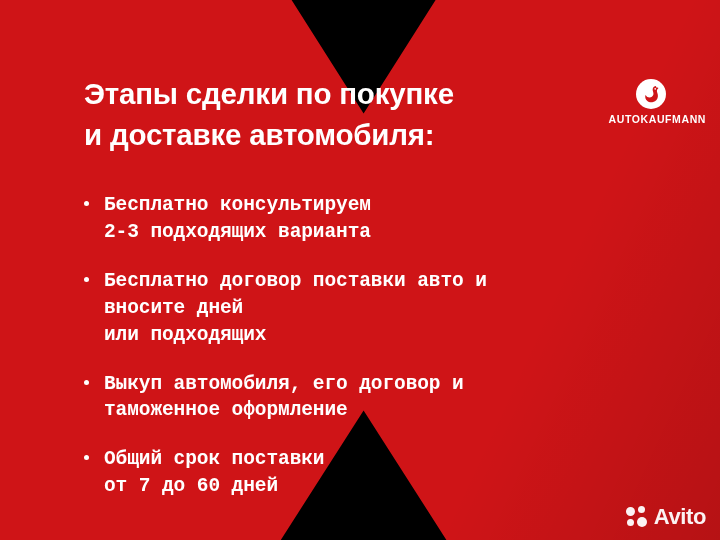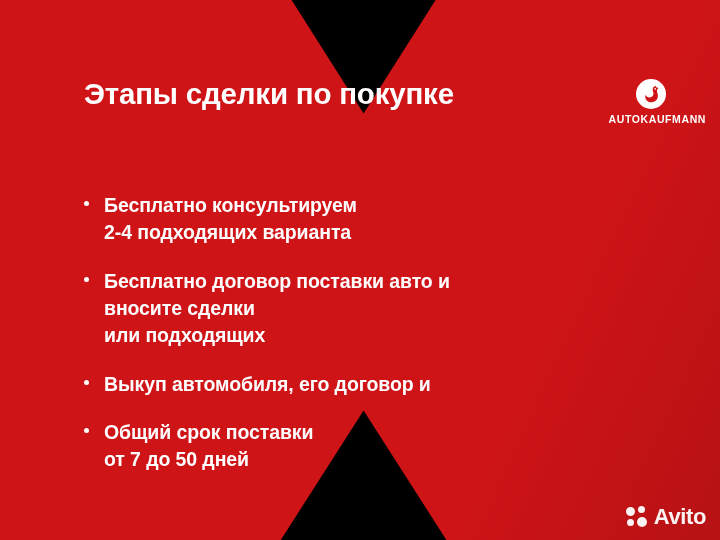--- a/index.html
+++ b/index.html
@@ -96,21 +96,21 @@
   .bullet:last-child { margin-bottom: 4px; }
   .bullet .dot {
     position: absolute;
     left: 0;
     top: 9px;
     width: 5px;
     height: 5px;
     border-radius: 50%;
     background: #ffffff;
   }
-  .bullet .ln { display: block; white-space: nowrap; }
+  .bullet .ln { display: block; white-space: nowrap; font-family: Liberation Mono, monospace; }
 
   
   .brand {
     position: absolute;
     left: 596px;
     top: 78px;
     width: 110px;
     text-align: right;
     color: #ffffff;
   }
@@ -167,46 +167,48 @@
 
   <div class="bg-black"></div>
   <div class="bg-red"></div>
 
   <div class="sheen"></div>
 
   <div class="content">
 
     <div class="headline">
       <span class="line">Этапы сделки по покупке</span>
+      <span class="line">и доставке автомобиля:</span>
     </div>
 
     <div class="bullets">
 
       <div class="bullet">
         <span class="dot"></span>
         <span class="ln">Бесплатно консультируем</span>
-        <span class="ln">2-4 подходящих варианта</span>
+        <span class="ln">2-3 подходящих варианта</span>
       </div>
 
       <div class="bullet">
         <span class="dot"></span>
         <span class="ln">Бесплатно договор поставки авто и</span>
-        <span class="ln">вносите сделки</span>
+        <span class="ln">вносите дней</span>
         <span class="ln">или подходящих</span>
       </div>
 
       <div class="bullet">
         <span class="dot"></span>
         <span class="ln">Выкуп автомобиля, его договор и</span>
+        <span class="ln">таможенное оформление</span>
       </div>
 
       <div class="bullet">
         <span class="dot"></span>
         <span class="ln">Общий срок поставки</span>
-        <span class="ln">от 7 до 50 дней</span>
+        <span class="ln">от 7 до 60 дней</span>
       </div>
 
     </div>
 
     <div class="brand">
       <svg class="mark" viewBox="0 0 64 64" aria-hidden="true">
         <circle cx="32" cy="32" r="30" fill="#ffffff"></circle>
         <path d="M42 16c-3.2 0-5.6 2.1-6.4 4.9-0.6 2.1-0.3 4.2 0.4 6.2 0.9 2.5 1.2 4.4 0.6 6.4-0.9 3.2-3.9 5.3-7.6 5.3-3.2 0-5.9-1.6-7.1-3.9-0.3-0.6-1.2-0.5-1.3 0.2-0.6 4 0.7 7.9 3.6 10.5 3.1 2.8 7.6 3.8 12 2.6 5.6-1.5 9.4-6.2 9.6-11.9 0.1-2.4-0.4-4.4-1.1-6.4-0.8-2.2-1.2-3.9-0.8-5.6 0.3-1.5 1.2-2.6 2.4-3.3 0.7-0.4 0.6-1.4-0.2-1.6-1.2-0.3-2.4-0.4-3.6-0.4z" fill="#cf1417"></path>
         <circle cx="40.4" cy="21.6" r="1.7" fill="#ffffff"></circle>
       </svg>

